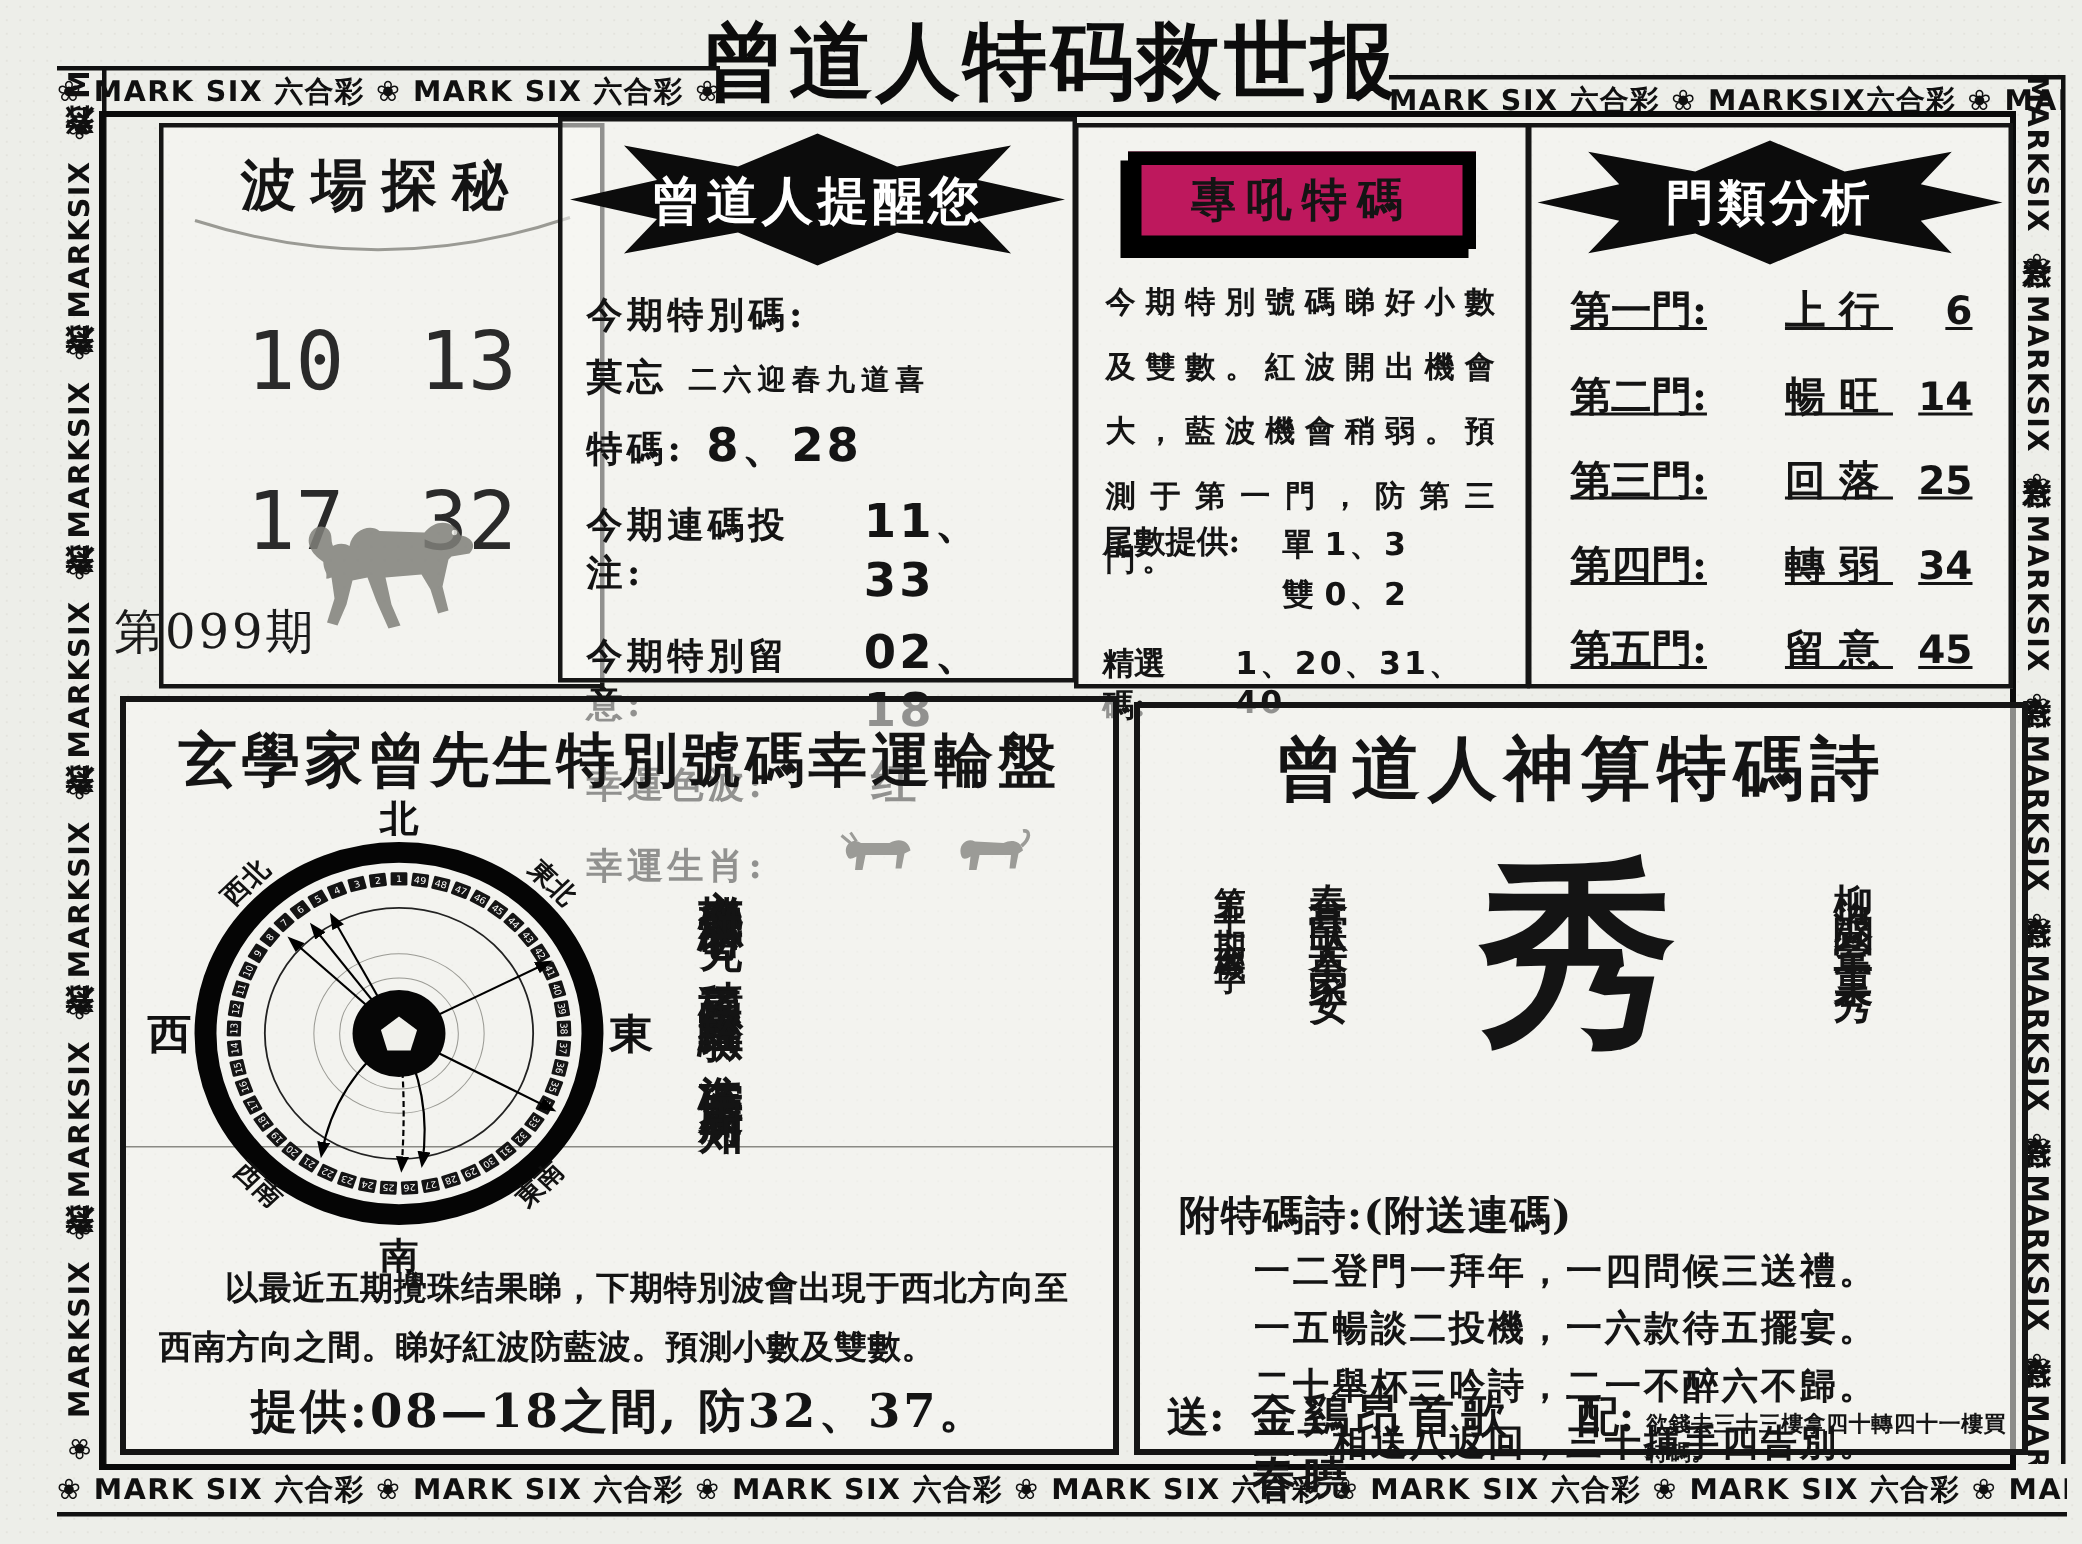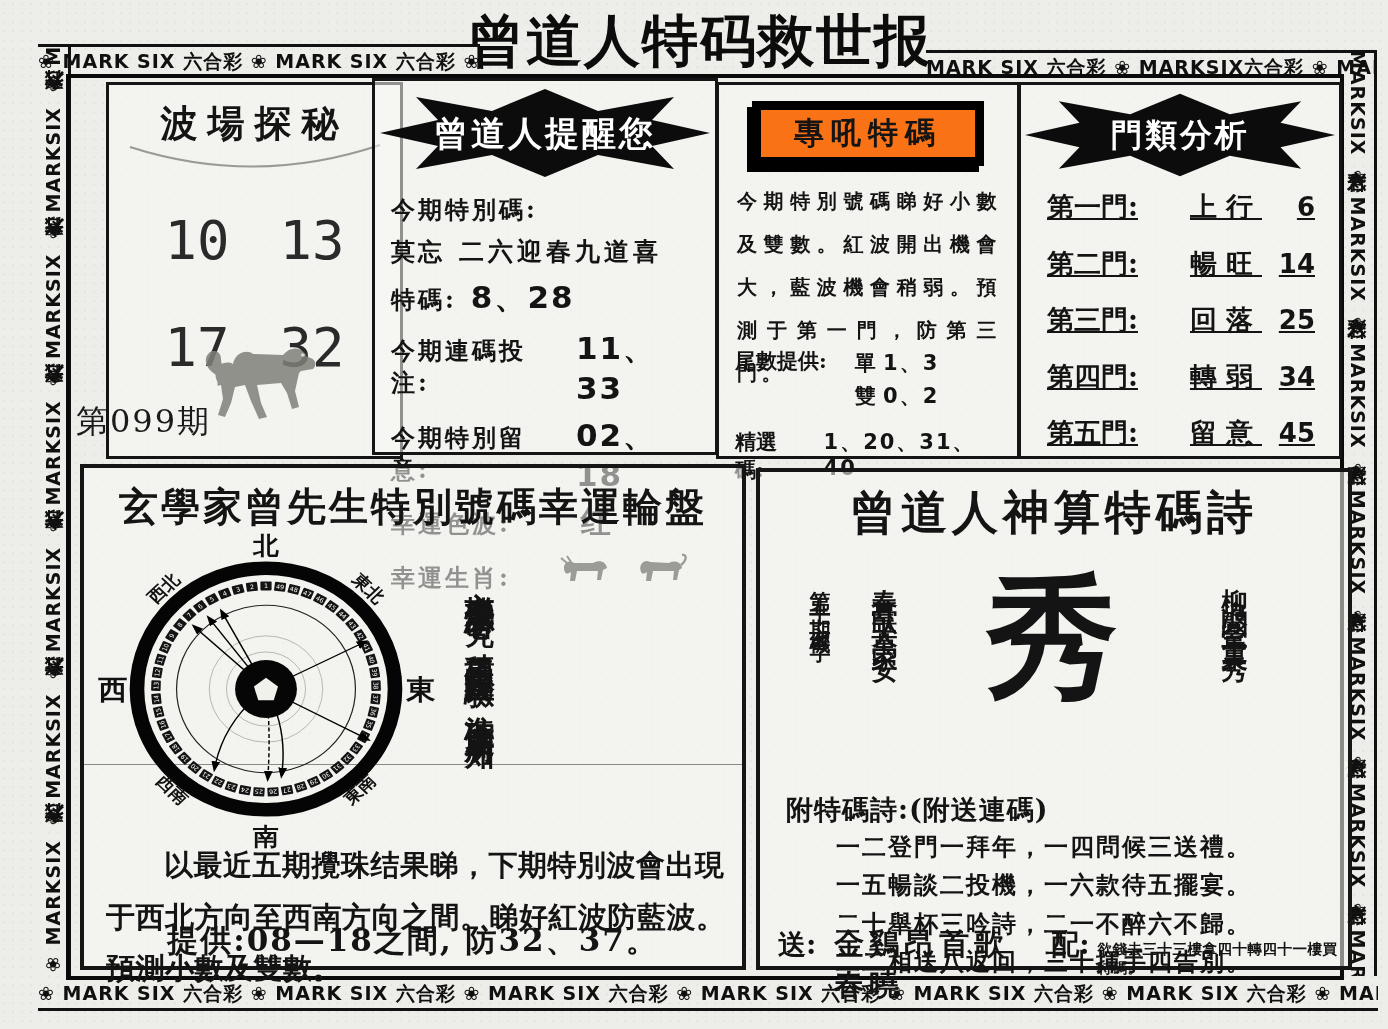--- a/index.html
+++ b/index.html
@@ -39,28 +39,28 @@
   .bochang-dog{position:absolute;left:78px;top:248px;}
   .issue-label{position:absolute;left:76px;top:400px;font-size:32px;letter-spacing:2px;color:#1b1b1b;}
   
   .starburst{position:relative;display:block;margin:6px auto 0;}
   .starburst text{fill:#fff;font-weight:800;font-size:34px;letter-spacing:3px;text-anchor:middle;
     font-family:"DejaVu Serif","Liberation Serif",serif;}
   
   #box-remind{left:372px;top:78px;width:340px;height:371px;}
   .remind-rows{padding:6px 14px 0 16px;}
   .remind-row{display:flex;align-items:baseline;margin-top:9px;font-size:24px;font-weight:700;letter-spacing:3px;}
-  .remind-row .val{margin-left:14px;font-size:25px;}
+  .remind-row .val{margin-left:14px;font-size:19px;}
   .remind-row .num{font-family:"DejaVu Sans","Liberation Sans",sans-serif;font-size:31px;letter-spacing:2px;}
   .remind-row.slogan .val{letter-spacing:4px;}
   .red-wave{margin-left:70px;font-size:30px;}
   .animals{margin-left:46px;display:flex;gap:26px;align-items:flex-end;}
   
   #box-zhuan{left:716px;top:82px;width:298px;height:371px;}
-  .zhuan-header{width:206px;margin:16px auto 0;border:9px solid #000;background:#f97316;
+  .zhuan-header{width:206px;margin:16px auto 0;border:9px solid #000;background:#be185d;
     text-align:center;font-size:30px;font-weight:800;letter-spacing:7px;padding:3px 4px;
     box-shadow:-5px 6px 0 #000;}
   .zhuan-body{padding:14px 16px 0 18px;font-size:20px;font-weight:600;letter-spacing:4.5px;
     line-height:2.15;text-align:justify;}
   .zhuan-tails{position:absolute;left:16px;right:14px;top:262px;font-size:21px;font-weight:700;}
   .tail-row{display:flex;align-items:flex-start;}
   .tail-vals{margin-left:28px;line-height:1.55;}
   .tail-vals .num,.zhuan-tails .num{font-family:"DejaVu Sans","Liberation Sans",sans-serif;letter-spacing:2px;}
   .select-row{margin-top:16px;display:flex;align-items:baseline;}
   .select-row .num{margin-left:20px;}
@@ -72,21 +72,21 @@
   .door-row .dnum{margin-left:auto;font-family:"DejaVu Sans","Liberation Sans",sans-serif;font-size:26px;}
   
   #box-wheel{left:80px;top:464px;width:658px;height:498px;border-width:4px;}
   .wheel-title{margin-top:12px;text-align:center;font-size:39px;font-weight:700;letter-spacing:3px;white-space:nowrap;}
   .wheel-midline{position:absolute;left:0;right:0;top:296px;height:1px;background:#8a8a84;}
   .wheel-svg{position:absolute;left:10px;top:60px;}
   .wheel-num{fill:#fff;font-size:7.5px;text-anchor:middle;font-family:"DejaVu Sans","Liberation Sans",sans-serif;}
   .dir{font-weight:700;fill:#111;text-anchor:middle;}
   .v-note{position:absolute;left:368px;top:100px;height:312px;writing-mode:vertical-rl;
     font-size:30px;font-weight:600;letter-spacing:4px;line-height:1.85;}
-  .wheel-analysis{position:absolute;left:22px;right:16px;top:372px;font-size:29px;font-weight:600;
+  .wheel-analysis{position:absolute;left:22px;right:16px;top:372px;font-size:22px;font-weight:600;
     line-height:1.78;text-indent:2em;letter-spacing:0.5px;}
   .wheel-provide{position:absolute;left:0;right:0;top:452px;text-align:center;font-size:31px;font-weight:700;letter-spacing:2px;}
   
   #box-poem{left:756px;top:468px;width:588px;height:494px;border-width:4px;}
   .poem-title{margin-top:10px;text-align:center;font-size:46px;font-weight:600;letter-spacing:5px;white-space:nowrap;}
   .vcol{position:absolute;writing-mode:vertical-rl;font-weight:600;}
   .col-issue{left:46px;top:102px;font-size:21px;letter-spacing:7px;}
   .col-left{left:108px;top:96px;font-size:26px;letter-spacing:11px;}
   .big-char{position:absolute;left:212px;top:92px;width:160px;text-align:center;
     font-size:132px;font-weight:800;line-height:1.1;}

